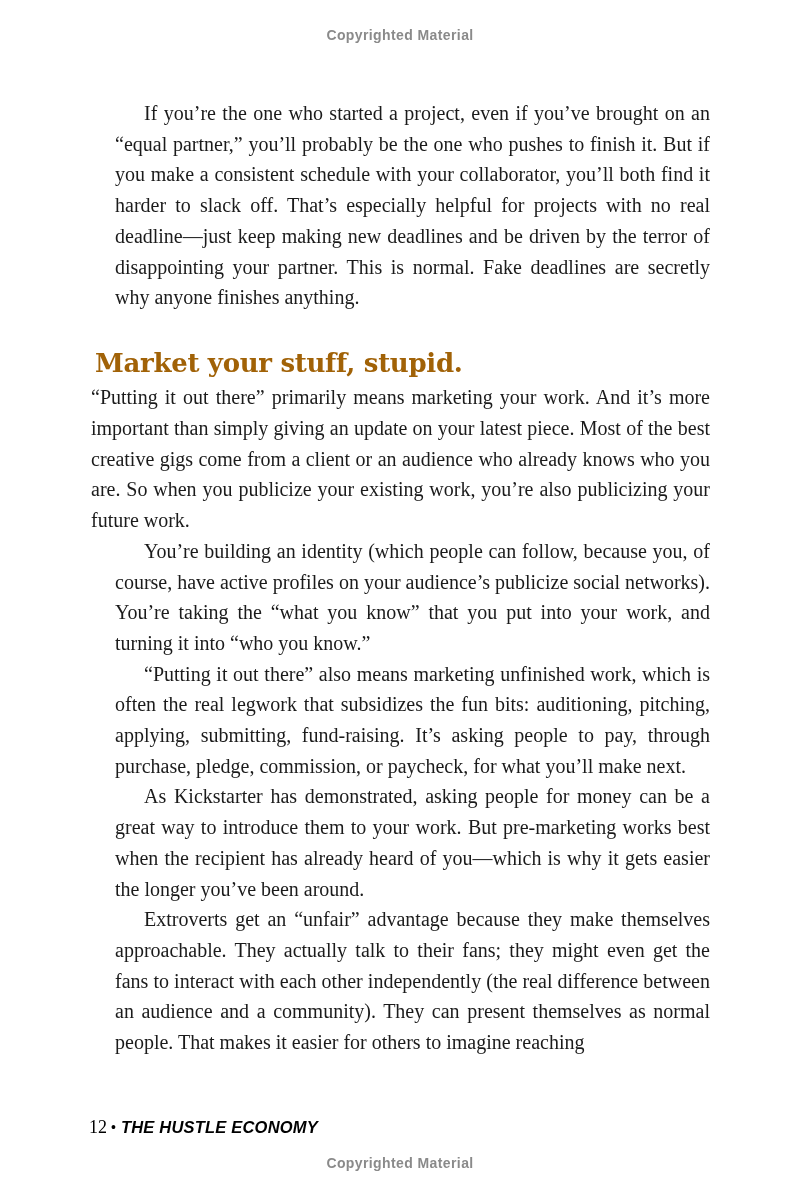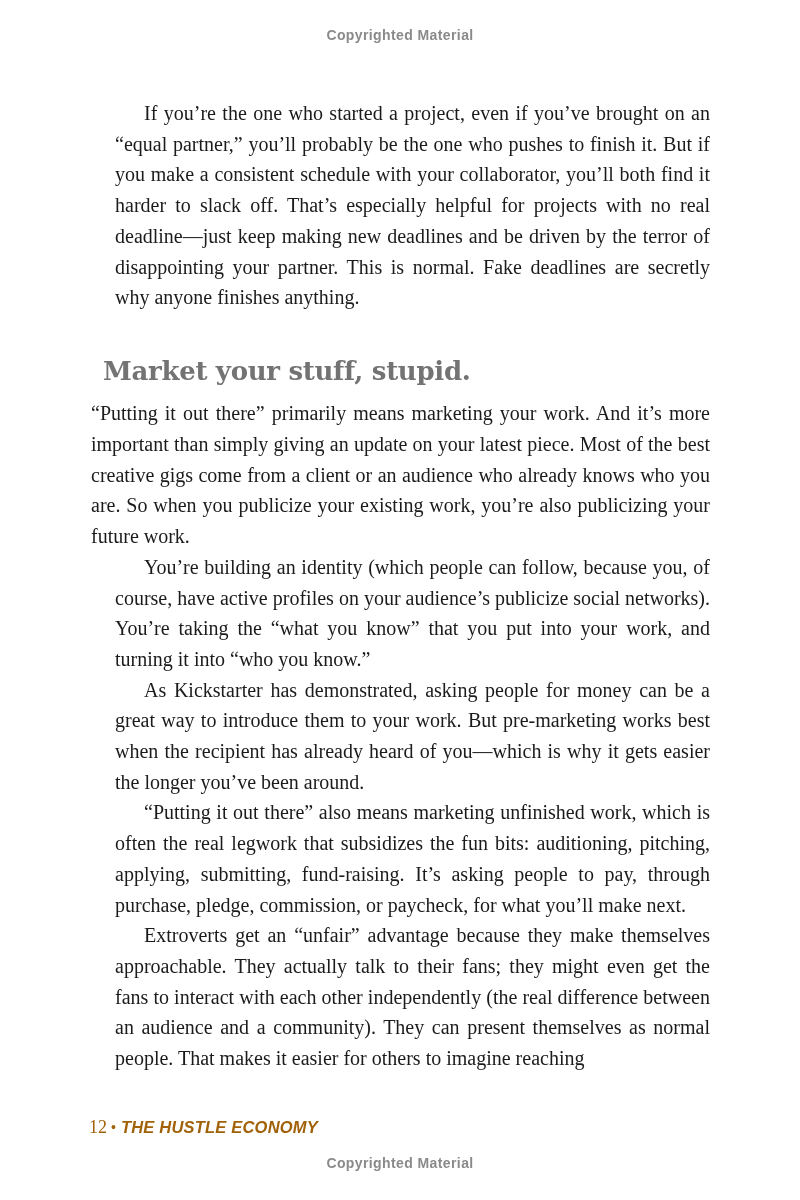--- a/index.html
+++ b/index.html
@@ -38,38 +38,38 @@
   }
   .par {
     margin: 0;
     font-size: 20px;
     line-height: 30.7px;
     text-align: justify;
   }
   .par.indent { text-indent: 29px; margin-left: 24px; }
 
   .section-heading {
-    margin: 12px;
+    margin: 4px;
     padding-top: 30.7px;
     line-height: 30.7px;
     font-family: "DejaVu Serif", serif;
     font-weight: bold;
     font-size: 26px;
     letter-spacing: -0.3px;
-    color: #737373;
+    color: #a16207;
     text-align: left;
   }
 
   .footer {
     position: absolute;
     left: 89px;
     top: 1117px;
     line-height: 20px;
     white-space: nowrap;
-    color: #a16207;
+    color: #000000;
   }
   .footer .pagenum {
     font-family: "Liberation Serif", serif;
     font-size: 18px;
   }
   .footer .sep {
     font-family: "Liberation Sans", sans-serif;
     font-size: 14px;
     margin: 0 5px 0 4px;
     vertical-align: 1px;
@@ -91,23 +91,23 @@
 
   <div class="text-block">
     <p class="par indent">If you’re the one who started a project, even if you’ve brought on an “equal partner,” you’ll probably be the one who pushes to finish it. But if you make a consistent schedule with your collaborator, you’ll both find it harder to slack off. That’s especially helpful for projects with no real deadline—just keep making new deadlines and be driven by the terror of disappointing your partner. This is normal. Fake deadlines are secretly why anyone finishes anything.</p>
 
     <h2 class="section-heading">Market your stuff, stupid.</h2>
 
     <p class="par">“Putting it out there” primarily means marketing your work. And it’s more important than simply giving an update on your latest piece. Most of the best creative gigs come from a client or an audience who already knows who you are. So when you publicize your existing work, you’re also publicizing your future work.</p>
 
     <p class="par indent">You’re building an identity (which people can follow, because you, of course, have active profiles on your audience’s publicize social networks). You’re taking the “what you know” that you put into your work, and turning it into “who you know.”</p>
 
+    <p class="par indent">“Putting it out there” also means marketing unfinished work, which is often the real legwork that subsidizes the fun bits: auditioning, pitching, applying, submitting, fund-raising. It’s asking people to pay, through purchase, pledge, commission, or paycheck, for what you’ll make next.</p>
+
     <p class="par indent">As Kickstarter has demonstrated, asking people for money can be a great way to introduce them to your work. But pre-marketing works best when the recipient has already heard of you—which is why it gets easier the longer you’ve been around.</p>
-
-    <p class="par indent">“Putting it out there” also means marketing unfinished work, which is often the real legwork that subsidizes the fun bits: auditioning, pitching, applying, submitting, fund-raising. It’s asking people to pay, through purchase, pledge, commission, or paycheck, for what you’ll make next.</p>
 
     <p class="par indent">Extroverts get an “unfair” advantage because they make themselves approachable. They actually talk to their fans; they might even get the fans to interact with each other independently (the real difference between an audience and a community). They can present themselves as normal people. That makes it easier for others to imagine reaching</p>
   </div>
 
   <div class="footer">
     <span class="pagenum">12</span><span class="sep">•</span><span class="booktitle">THE HUSTLE ECONOMY</span>
   </div>
 
   <div class="notice bottom">Copyrighted Material</div>
 

